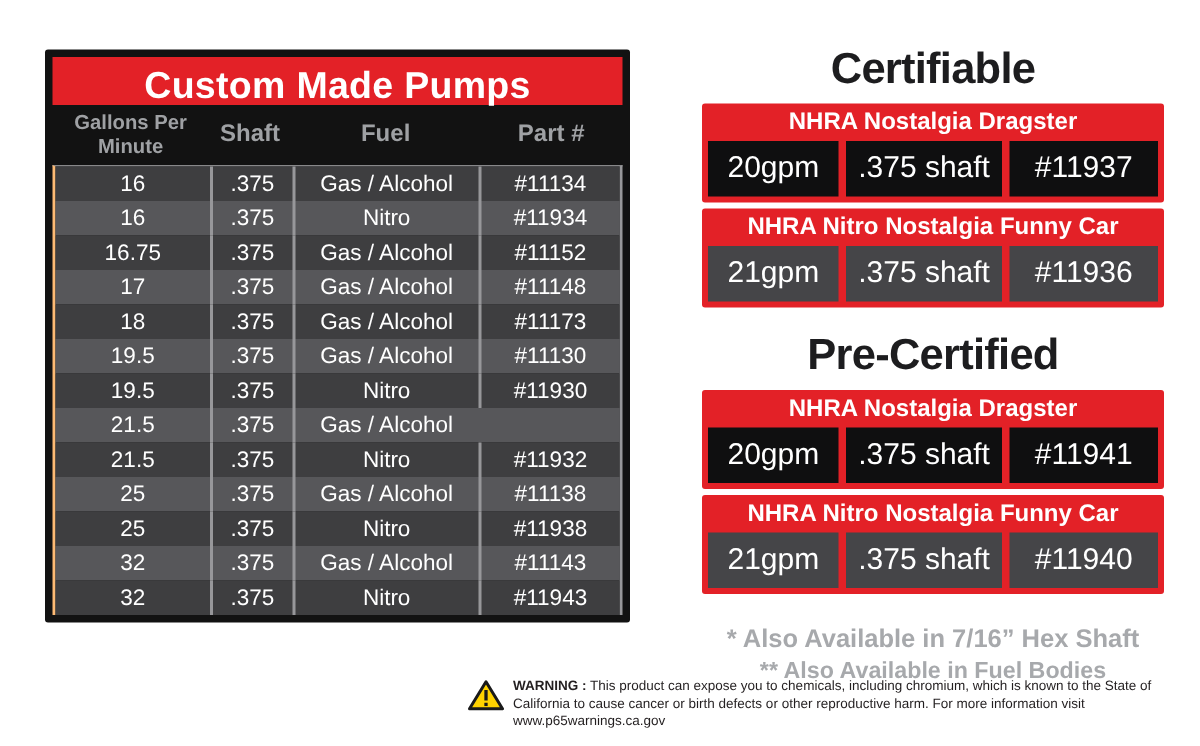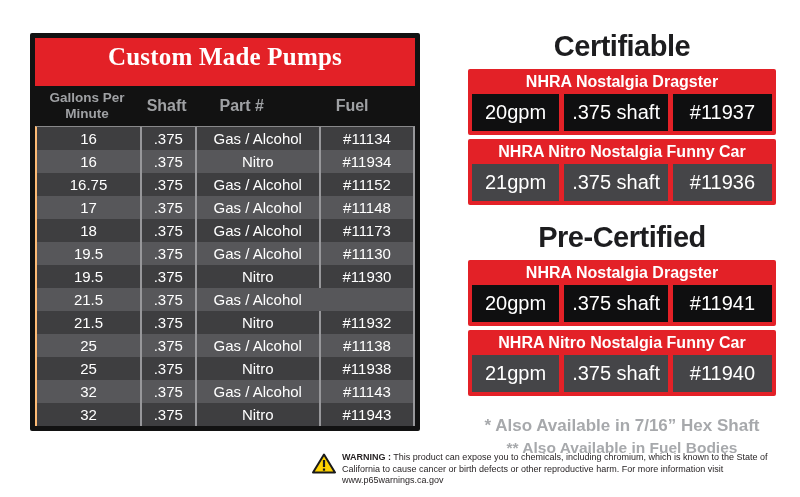--- a/index.html
+++ b/index.html
@@ -6,21 +6,21 @@
   html, body { width: 800px; height: 497px; background: #ffffff; overflow: hidden;
     font-family: "Liberation Sans", sans-serif; }
 
   
   .pumps-table {
     position: absolute; left: 30px; top: 33px; width: 390px;
     background: #121212; padding: 5px; border-radius: 2px;
   }
   .pumps-title {
     background: #e32127; color: #ffffff; font-weight: bold; font-size: 25px;
-    height: 48px; line-height: 38px; text-align: center; letter-spacing: 0.2px; font-family: Liberation Serif, serif;
+    height: 32px; line-height: 38px; text-align: center; letter-spacing: 0.2px;
   }
   .pumps-header { display: flex; align-items: center; height: 40px; background: #121212;
     color: #9fa1a4; font-weight: bold; text-align: center; }
   .pumps-header .hc { font-size: 16px; }
   .pumps-header .hc.c0 { font-size: 13.5px; line-height: 1.15; }
   .tbody { border-left: 2px solid #fdba74; border-right: 2px solid #97979a;
     border-top: 1px solid #88888a; }
   .trow { display: flex; height: 23px; }
   .trow.dark  { background: #3e3e40; }
   .trow.light { background: #57575a; }
@@ -63,22 +63,22 @@
 </style>
 </head>
 <body>
 
 <div class="pumps-table">
   <div class="pumps-title">Custom Made Pumps</div>
 
   <div class="pumps-header">
     <div class="hc c0">Gallons Per Minute</div>
     <div class="hc c1">Shaft</div>
+    <div class="hc c2">Fuel</div>
     <div class="hc c3">Part #</div>
-    <div class="hc c2">Fuel</div>
   </div>
 
   <div class="tbody">
 
       <div class="trow dark">
         <div class="tcell c0">16</div>
         <div class="tcell c1">.375</div>
         <div class="tcell c2">Gas / Alcohol</div>
         <div class="tcell c3">#11134</div>
       </div>

